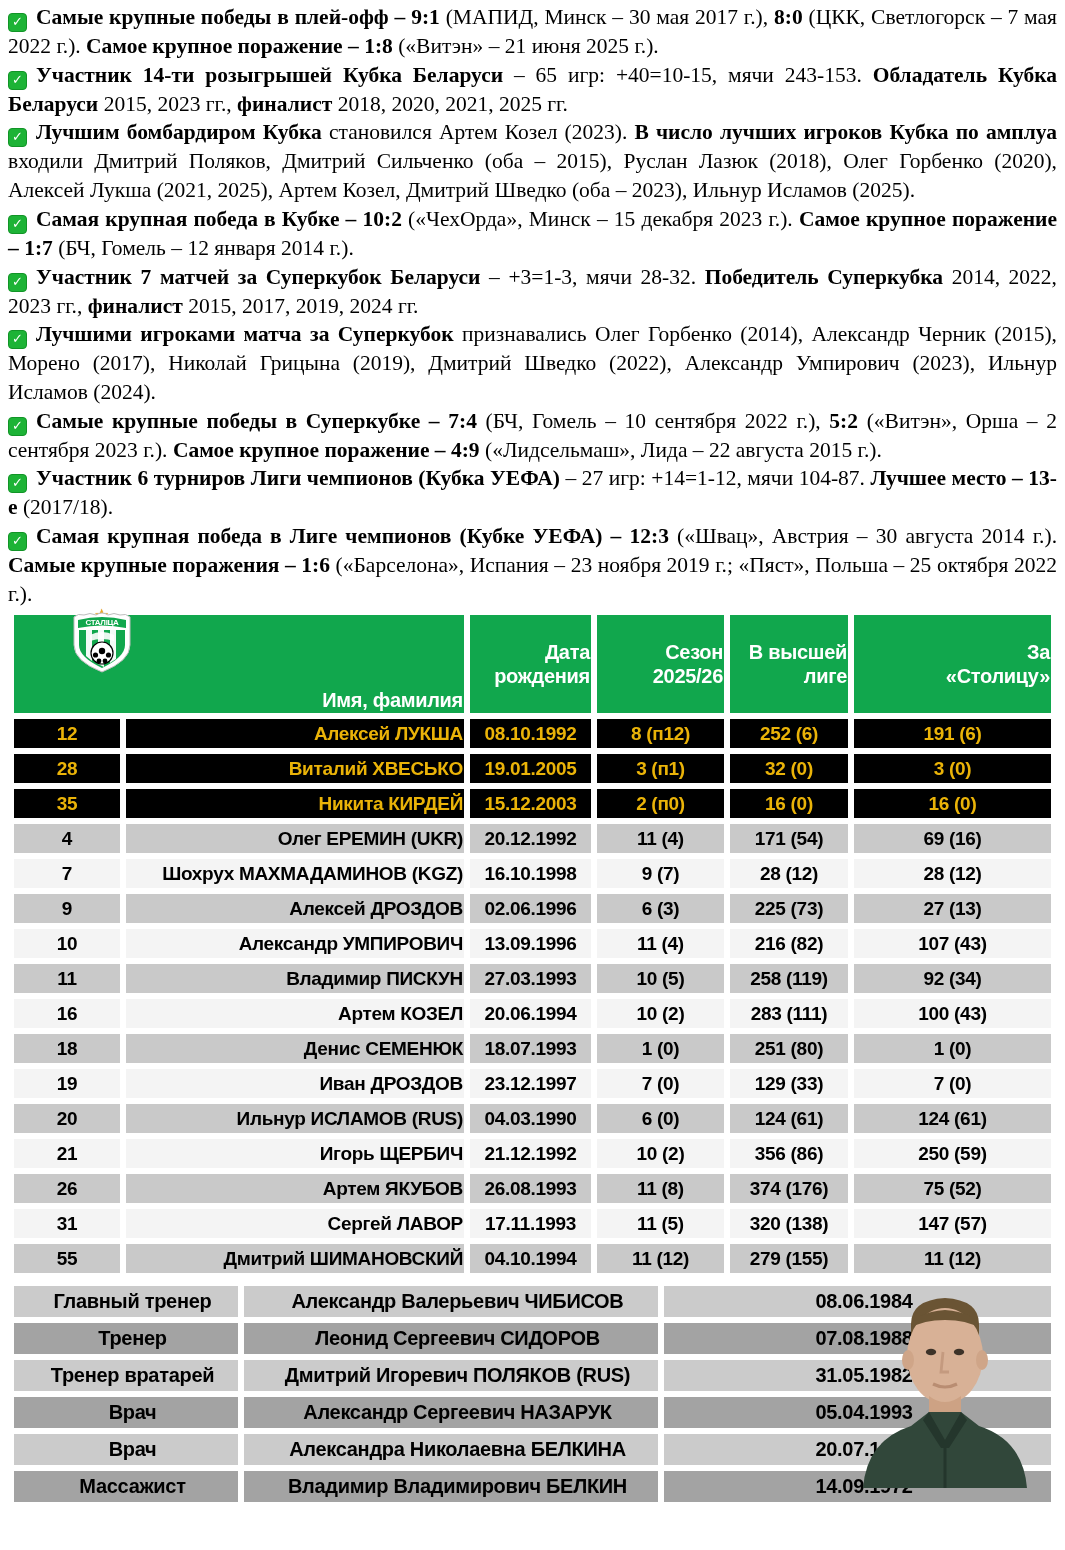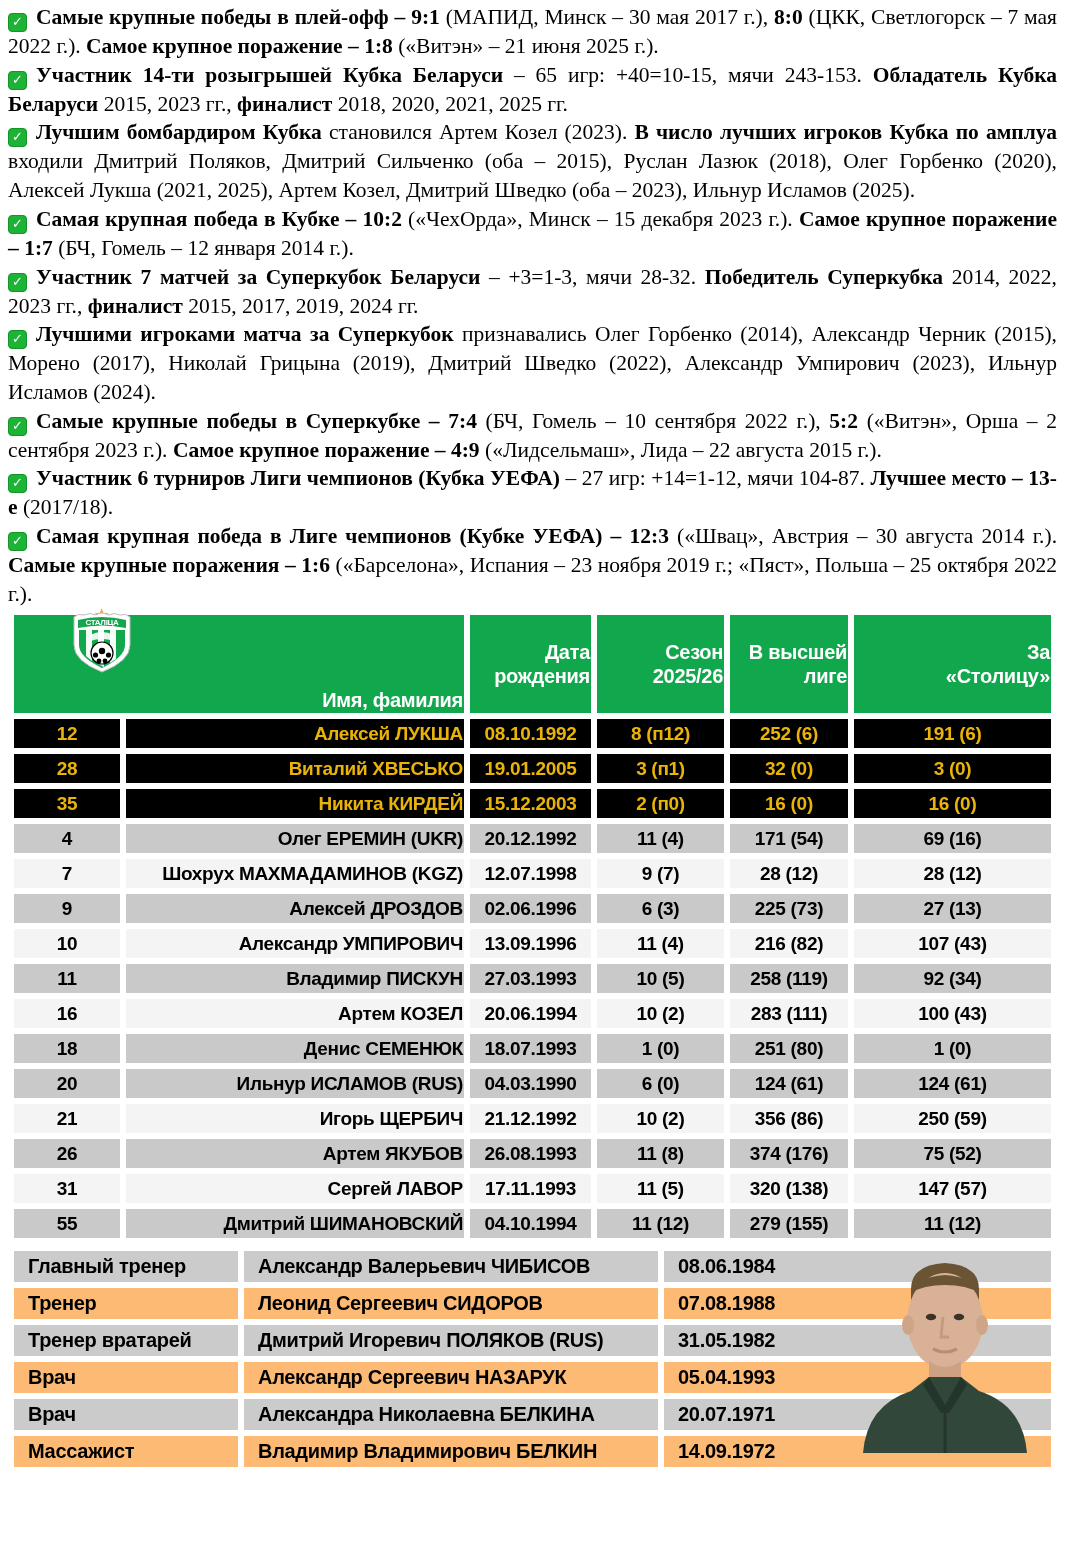--- a/index.html
+++ b/index.html
@@ -38,24 +38,24 @@
 
   .club-logo { position:absolute; left:56px; top:-4px; }
   .gold-star { position:absolute; left:80px; top:-12px; color:#f2a71b; font-size:17px;
                font-family:"DejaVu Sans", sans-serif; text-shadow:0 0 1px #b97708; }
 
   
   .staff-wrap { position:relative; margin-top:1px; }
   .staff { font-family:"Liberation Sans", sans-serif; }
   .staff td {
     font-weight:bold; font-size:20px; height:29px; letter-spacing:-0.3px;
-    text-align:left; vertical-align:middle; padding-left:14px; color:#000;
+    text-align:center; vertical-align:middle; padding-left:14px; color:#000;
   }
   tr.s-dark td { background:#cbcbcb; }
-  tr.s-light td { background:#fdba74; }
+  tr.s-light td { background:#a3a3a3; }
 
   .coach-photo { position:absolute; right:2px; top:8px; }
 </style>
 </head>
 <body>
 
 <div class="page">
 
   <div class="bullets">
       <div class="bullet"><span class="check">✓</span><b>Самые крупные победы в плей-офф – 9:1 </b><span>(МАПИД, Минск – 30 мая 2017 г.), </span><b>8:0 </b><span>(ЦКК, Светлогорск – 7 мая 2022 г.). </span><b>Самое крупное поражение – 1:8 </b><span>(«Витэн» – 21 июня 2025 г.).</span></div>
@@ -137,21 +137,21 @@
           <td>4</td>
           <td class="nm">Олег ЕРЕМИН (UKR)</td>
           <td>20.12.1992</td>
           <td>11 (4)</td>
           <td>171 (54)</td>
           <td>69 (16)</td>
         </tr>
         <tr class="light">
           <td>7</td>
           <td class="nm">Шохрух МАХМАДАМИНОВ (KGZ)</td>
-          <td>12.07.1998</td>
+          <td>16.10.1998</td>
           <td>9 (7)</td>
           <td>28 (12)</td>
           <td>28 (12)</td>
         </tr>
         <tr class="dark">
           <td>9</td>
           <td class="nm">Алексей ДРОЗДОВ</td>
           <td>02.06.1996</td>
           <td>6 (3)</td>
           <td>225 (73)</td>
@@ -181,20 +181,28 @@
           <td>283 (111)</td>
           <td>100 (43)</td>
         </tr>
         <tr class="dark">
           <td>18</td>
           <td class="nm">Денис СЕМЕНЮК</td>
           <td>18.07.1993</td>
           <td>1 (0)</td>
           <td>251 (80)</td>
           <td>1 (0)</td>
+        </tr>
+        <tr class="light">
+          <td>19</td>
+          <td class="nm">Иван ДРОЗДОВ</td>
+          <td>23.12.1997</td>
+          <td>7 (0)</td>
+          <td>129 (33)</td>
+          <td>7 (0)</td>
         </tr>
         <tr class="dark">
           <td>20</td>
           <td class="nm">Ильнур ИСЛАМОВ (RUS)</td>
           <td>04.03.1990</td>
           <td>6 (0)</td>
           <td>124 (61)</td>
           <td>124 (61)</td>
         </tr>
         <tr class="light">

